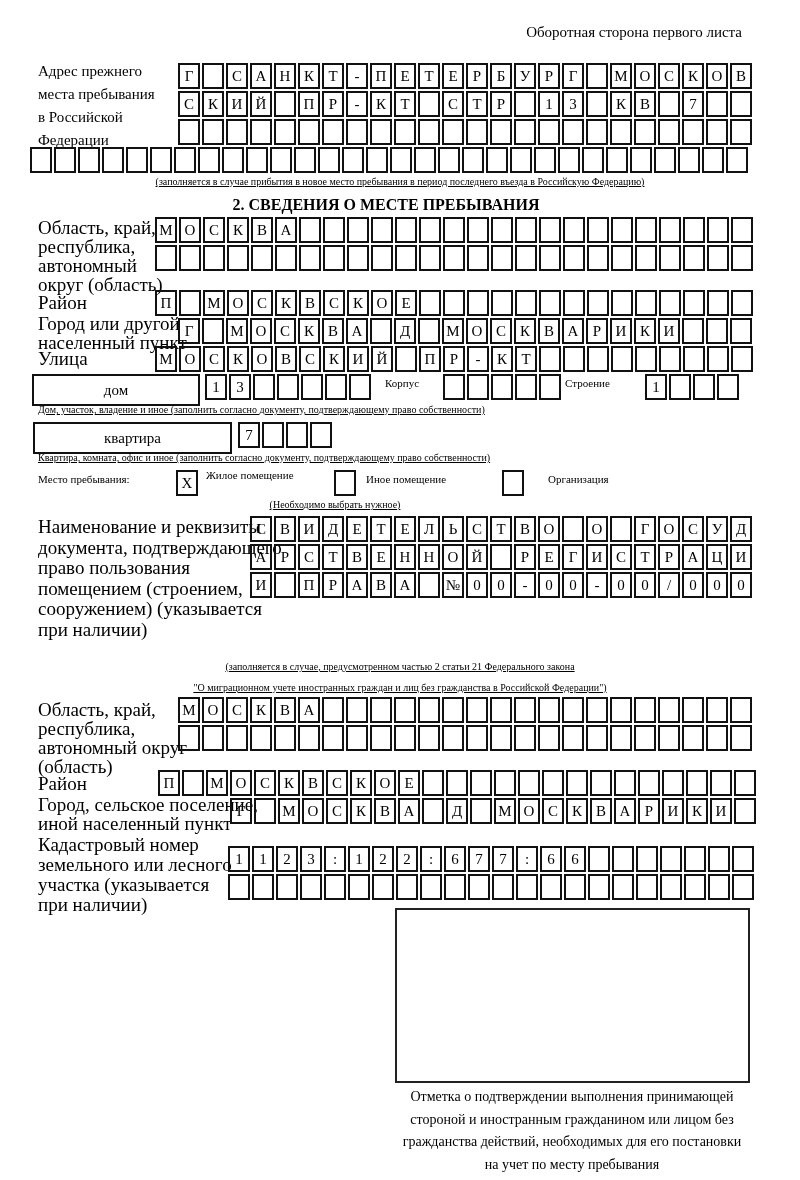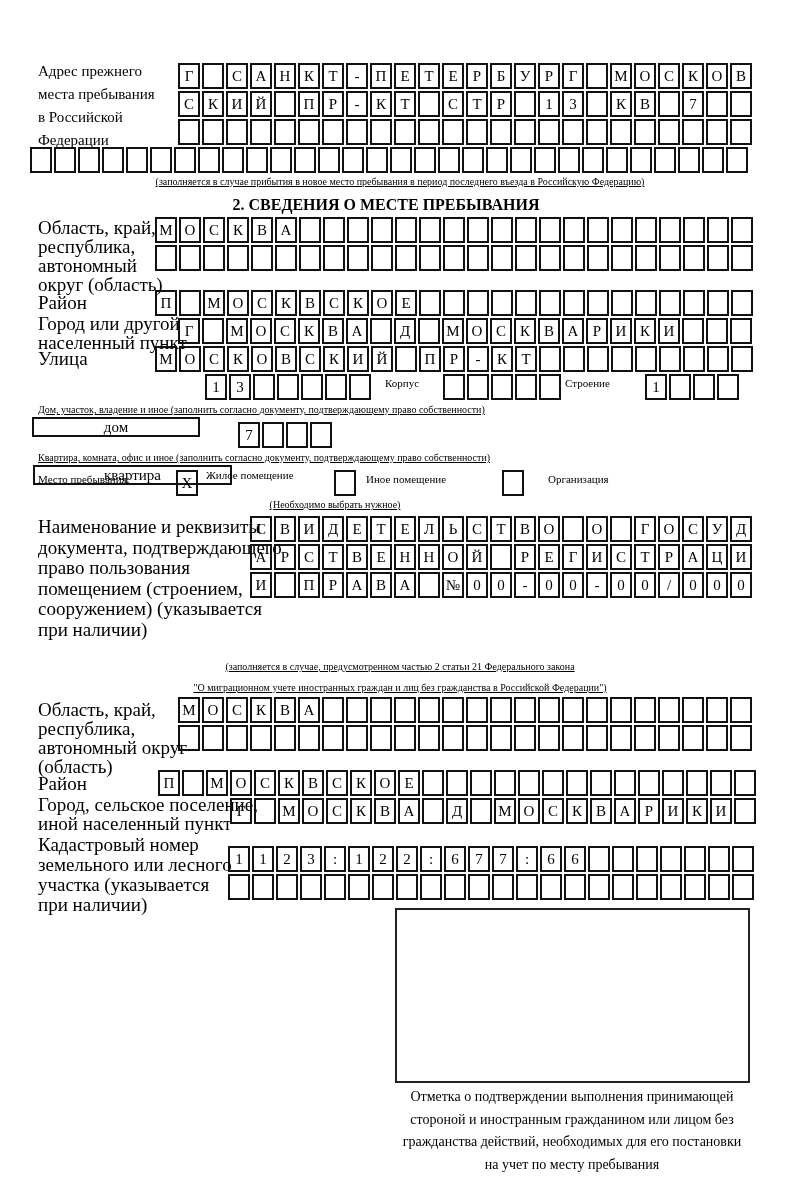--- a/index.html
+++ b/index.html
@@ -8,31 +8,32 @@
   .hdr{position:absolute;top:24px;left:0;width:742px;text-align:right;font-size:15px;}
   .label{position:absolute;font-size:19px;line-height:19px;white-space:pre-line;}
   .label-wide{position:absolute;font-size:15px;line-height:23px;white-space:pre-line;}
   .note{position:absolute;font-size:10px;text-align:center;white-space:pre-line;text-decoration:underline;}
   .title{position:absolute;left:0;width:772px;text-align:center;font-weight:bold;font-size:16px;}
   .cells{position:absolute;display:flex;gap:2px;}
   .cell{box-sizing:border-box;width:22px;height:26px;border:2px solid #111;
         display:flex;align-items:center;justify-content:center;font-size:15px;flex:none;}
   .cellbox{position:absolute;box-sizing:border-box;width:22px;height:26px;border:2px solid #111;
         display:flex;align-items:center;justify-content:center;font-size:15px;}
-  .bigbox{position:absolute;box-sizing:border-box;border:2px solid #111;height:20px;
-        display:flex;align-items:center;justify-content:center;font-size:15px;margin-top:43px;}
+  .bigbox{position:absolute;box-sizing:border-box;border:2px solid #111;height:32px;
+        display:flex;align-items:center;justify-content:center;font-size:15px;}
   .inline-label{position:absolute;font-size:11px;}
   .stamp{position:absolute;box-sizing:border-box;border:2px solid #222;background:#fff;}
   .caption{position:absolute;font-size:14px;line-height:22.5px;text-align:center;white-space:pre-line;}
 </style>
 </head>
 <body>
 
 <div id="page">
 
+  <div class="hdr">Оборотная сторона первого листа</div>
 
   <div class="label-wide" style="left:38px;top:60px;">Адрес прежнего
 места пребывания
 в Российской
 Федерации</div>
   <div class="cells" style="left:178px;top:63px;">
       <span class="cell">Г</span>
       <span class="cell"></span>
       <span class="cell">С</span>
       <span class="cell">А</span>

